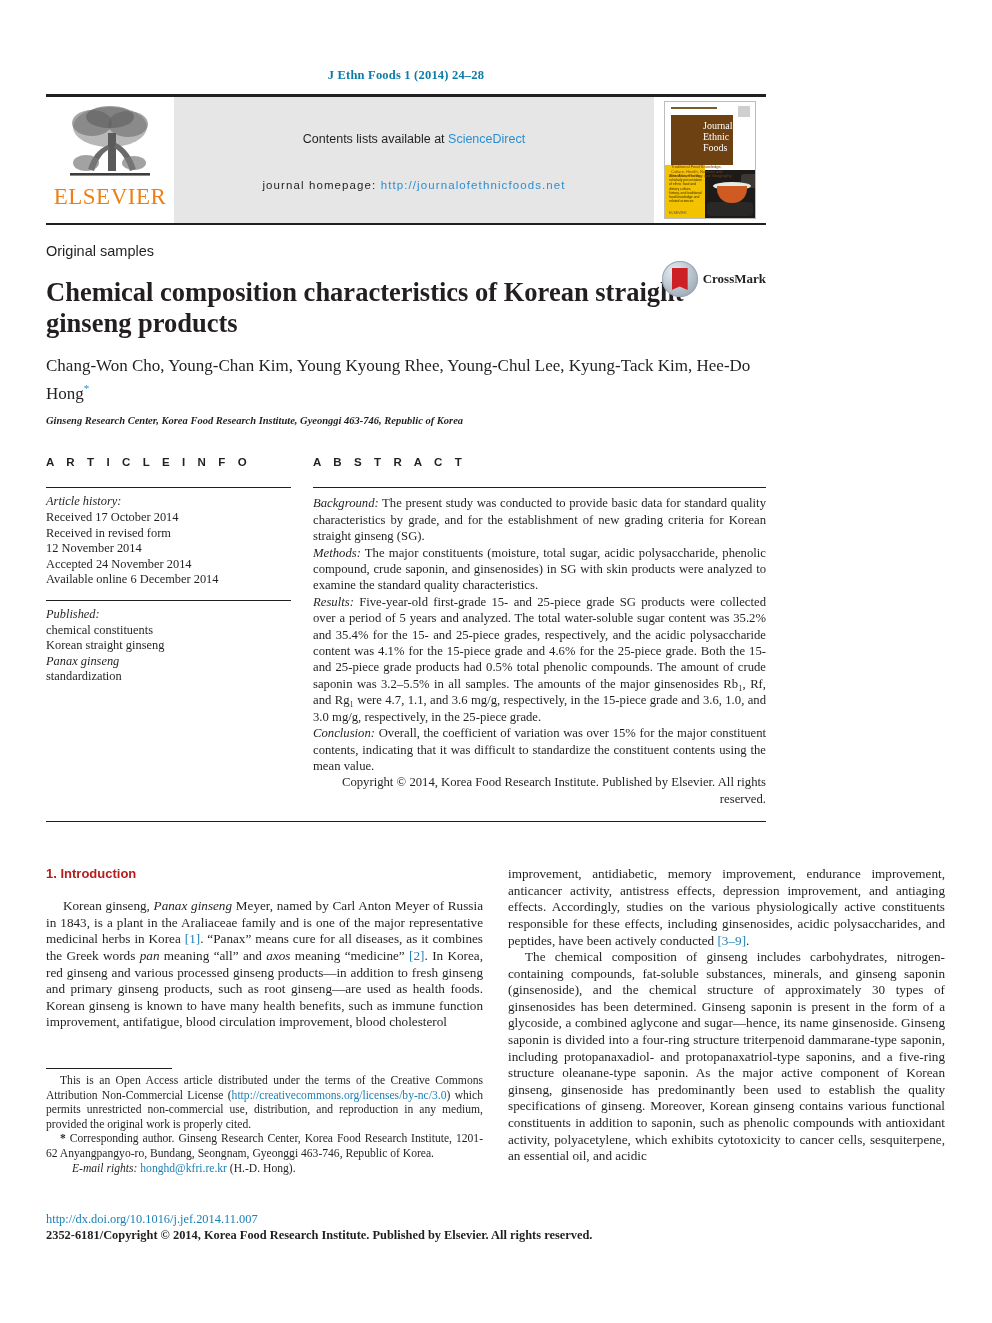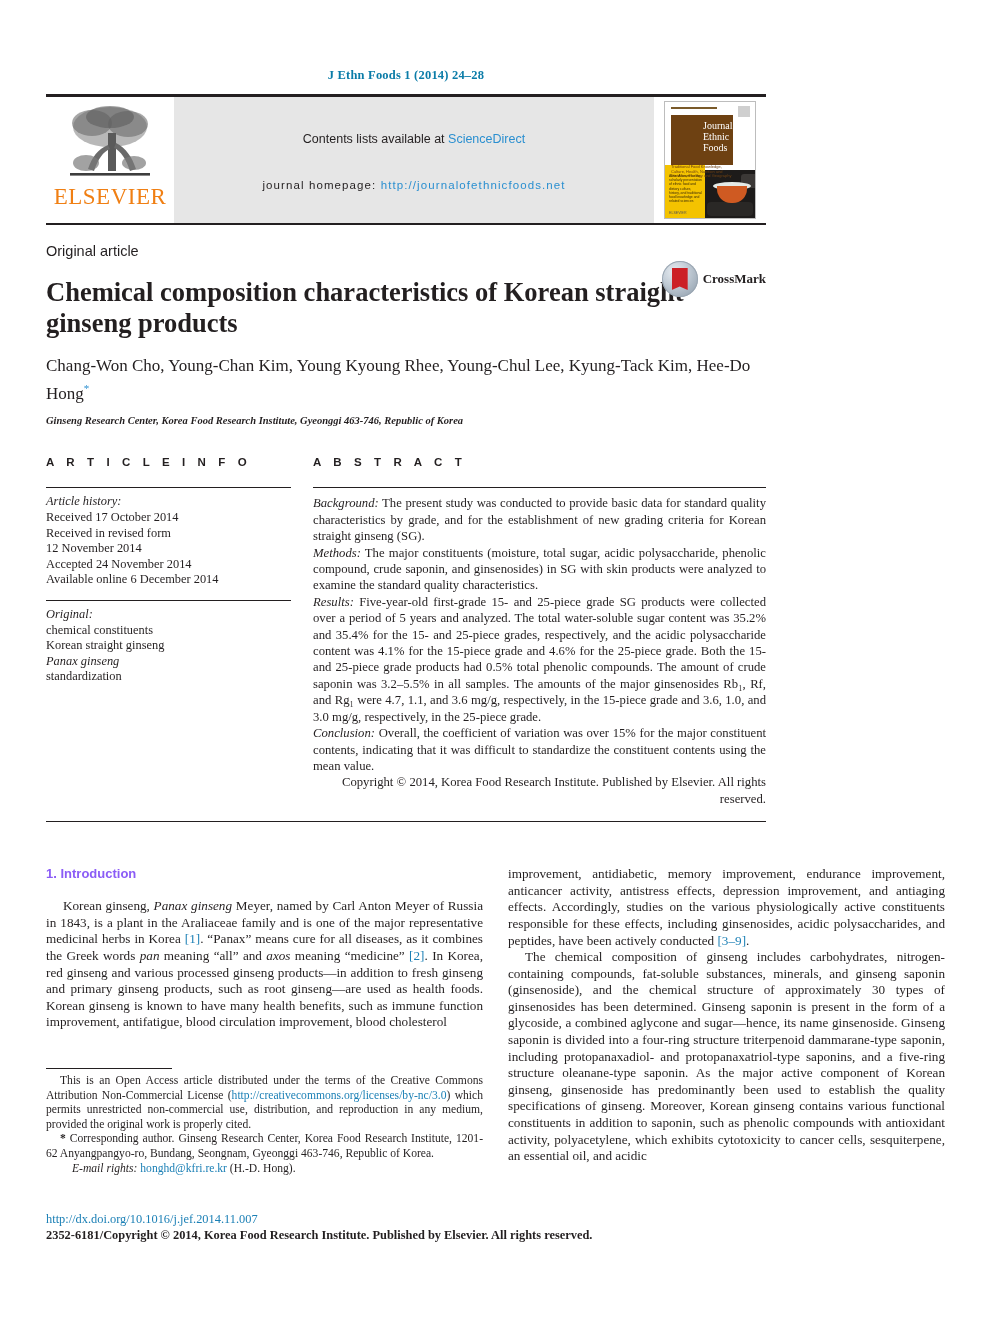--- a/index.html
+++ b/index.html
@@ -240,21 +240,21 @@
   .body-cols {
     margin: 44px 46px 0 46px;
     display: flex;
     gap: 25px;
   }
   .bcol { width: 437px; flex: 0 0 437px; }
   .sec-head {
     font-family: "Liberation Sans", sans-serif;
     font-weight: bold;
     font-size: 13px;
-    color: #8b5cf6;
+    color: #b91c1c;
     margin-bottom: 17px;
   }
   .para {
     font-family: "Liberation Serif", serif;
     font-size: 13.2px;
     line-height: 16.6px;
     color: #231f20;
     text-align: justify;
     margin: 0 0 0 0;
     text-indent: 17px;
@@ -355,21 +355,21 @@
         </div>
         <div class="cv-sub">Traditional Food Knowledge, Culture, Health, Nutrition and Dietetics, Ecology and Geography</div>
         <div class="cv-yellowt">Aims:
 A forum for the scholarly presentation of ethnic food and dietary culture, history, and traditional food knowledge and related sciences</div>
         <div class="cv-foot">ELSEVIER</div>
       </div>
     </div>
   </div>
 
   <div class="art-head">
-    <div class="art-type">Original article</div>
+    <div class="art-type">Original samples</div>
     <h1 class="art-title">Chemical composition characteristics of Korean straight ginseng products</h1>
     <div class="art-authors">
       <span>Chang-Won Cho, Young-Chan Kim, Young Kyoung Rhee, Young-Chul Lee, Kyung-Tack Kim, Hee-Do Hong</span><sup>*</sup>
     </div>
     <div class="art-affil">Ginseng Research Center, Korea Food Research Institute, Gyeonggi 463-746, Republic of Korea</div>
 
     <div class="crossmark">
       <div class="cm-circle">
         <div class="cm-book"></div>
       </div>
@@ -385,21 +385,21 @@
       <div class="hist">
         <div class="ital">Article history:</div>
         <div>Received 17 October 2014</div>
         <div>Received in revised form</div>
         <div>12 November 2014</div>
         <div>Accepted 24 November 2014</div>
         <div>Available online 6 December 2014</div>
       </div>
       <div class="rule-thin"></div>
       <div class="kw">
-        <div class="ital">Original:</div>
+        <div class="ital">Published:</div>
         <div>chemical constituents</div>
         <div>Korean straight ginseng</div>
         <div class="ital">Panax ginseng</div>
         <div>standardization</div>
       </div>
     </div>
 
     <div class="col-abs">
       <div class="sec-label">A B S T R A C T</div>
       <div class="rule"></div>

